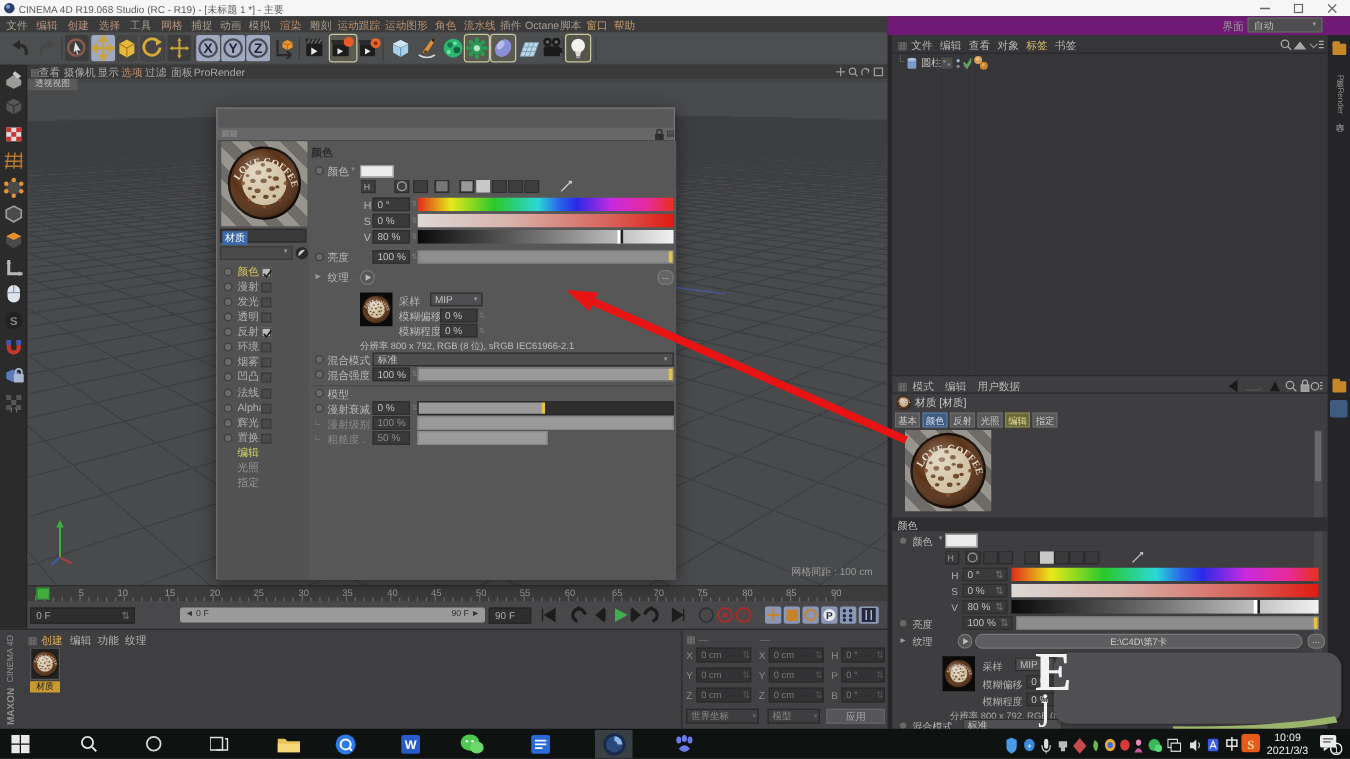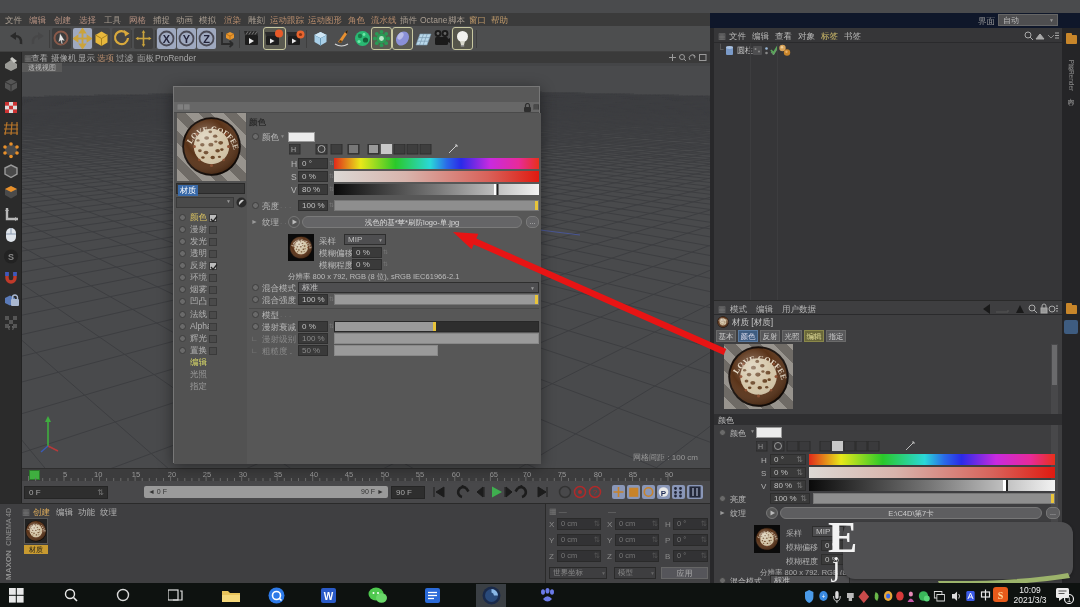--- a/index.html
+++ b/index.html
@@ -26,21 +26,21 @@
 #timeline{left:22px;top:468px;width:688px;height:13px;background:#3c3c3d;color:#999;font-size:7.5px;border-top:1px solid #2e2e2e}
 #playrow{left:22px;top:481px;width:688px;height:22px;background:#48484a}
 .dbox{position:absolute;background:#2e2e2e;border:1px solid #252525;color:#a8a8a8;font-size:8px;line-height:11px;padding-left:4px}
 
 #matmgr{left:0;top:503px;width:545px;height:80px;background:#3f3f41;border-top:1px solid #2a2a2a}
 
 #coords{left:545px;top:503px;width:165px;height:80px;background:#424244;border-top:1px solid #2a2a2a;border-left:1px solid #2a2a2a}
 .cin{position:absolute;background:#323234;border:1px solid #2a2a2a;color:#777;font-size:7.5px;line-height:10px;padding-left:3px}
 .clab{position:absolute;color:#8a8a8a;font-size:8px}
 
-#righttop{left:710px;top:13px;width:370px;height:15px;background:#0f172a}
+#righttop{left:710px;top:13px;width:370px;height:15px;background:#701a75}
 #objmgr{left:714px;top:28px;width:348px;height:272px;background:#363638}
 #attrmgr{left:714px;top:300px;width:348px;height:283px;background:#3e3e40;border-top:1px solid #2a2a2a}
 #rightedge{left:1062px;top:28px;width:18px;height:555px;background:#252527}
 .pmenu{color:#b5b5b5;font-size:8.5px}
 
 #dialog{left:173px;top:86px;width:367px;height:377px;background:#595959;box-shadow:0 3px 14px rgba(0,0,0,.45);border:1px solid #777}
 #dtitle{position:absolute;left:0;top:0;width:100%;height:15px;background:#fbfbfb;color:#333;font-size:9px}
 #dtool{position:absolute;left:0;top:15px;width:100%;height:11px;background:#676767;border-bottom:1px solid #4a4a4a}
 #dleft{position:absolute;left:0;top:26px;width:73px;height:351px;background:#525252}
 #dcontent{position:absolute;left:73px;top:26px;width:294px;height:351px;background:#575757}
@@ -50,20 +50,36 @@
 .vbox{position:absolute;background:#3a3a3a;border:1px solid #2e2e2e;color:#c0c0c0;font-size:8px;line-height:10px;padding-left:3px}
 .rowlab{position:absolute;color:#b8b8b8;font-size:8.5px}
 .rad2{position:absolute;width:7px;height:7px;border-radius:50%;border:1px solid #3e3e3e;background:#6a6a6a}
 
 #taskbar{left:0;top:583px;width:1080px;height:24px;background:#0e1210;color:#eee}
 
 .stripes{background:repeating-linear-gradient(45deg,#98948e 0 9px,#6f6b66 9px 18px)}
 </style></head>
 <body>
 <div id="app">
+  <div class="abs" id="titlebar">
+    <svg class="abs" style="left:3px;top:2px" width="9" height="9">
+        <circle cx="4.5" cy="4.5" r="4.2" fill="#2a3f6e"></circle>
+        <circle cx="3.4" cy="3.4" r="1.6" fill="#7ea0d8"></circle>
+      </svg>
+    <span class="tx" style="left:15px;top:1.5px">CINEMA 4D R19.068 Studio (RC - R19) - [未标题 1 *] - 主要</span>
+    <svg class="abs" style="left:1008px;top:6px" width="8" height="2">
+        <rect width="8" height="1.4" fill="#666"></rect>
+      </svg>
+    <svg class="abs" style="left:1035px;top:3px" width="8" height="8">
+        <rect x="0.5" y="0.5" width="6.5" height="6.5" fill="none" stroke="#666"></rect>
+      </svg>
+    <svg class="abs" style="left:1062px;top:3px" width="8" height="8">
+        <path d="M0.5 0.5 L7 7 M7 0.5 L0.5 7" stroke="#666" stroke-width="1.1"></path>
+      </svg>
+  </div>
   <div class="abs" id="menubar">
     <span class="tx" style="left:5px;top:2px">文件</span>
     <span class="tx" style="left:29px;top:2px;color:#b49080">编辑</span>
     <span class="tx" style="left:54px;top:2px;color:#b49080">创建</span>
     <span class="tx" style="left:79px;top:2px;color:#b49080">选择</span>
     <span class="tx" style="left:104px;top:2px">工具</span>
     <span class="tx" style="left:129px;top:2px;color:#b49080">网格</span>
     <span class="tx" style="left:153px;top:2px">捕捉</span>
     <span class="tx" style="left:176px;top:2px">动画</span>
     <span class="tx" style="left:199px;top:2px">模拟</span>
@@ -835,21 +851,20 @@
     <div class="abs" style="left:160px;top:113px;width:205px;height:11px;background:#8e8e8e;border:1px solid #777">
         <div style="position:absolute;right:0;top:0;width:3px;height:9px;background:#e8c43a"></div>
       </div>
     <span class="tx" style="left:77px;top:131px;color:#999;font-size:7px">►</span>
     <span class="rowlab" style="left:88px;top:130px">纹理</span>
       <span class="tx" style="left:106px;top:130px;color:#777;font-size:8px">. . .</span>
     <svg class="abs" style="left:114px;top:129px" width="12" height="12">
         <circle cx="6" cy="6" r="5.5" fill="#555" stroke="#777"></circle>
         <path d="M4.5 3.5 L9 6 L4.5 8.5 Z" fill="#bbb"></path>
       </svg>
-    <div class="abs" style="left:128px;top:129px;width:220px;height:12px;background:#656567;border:1px solid #7a7a7a;border-radius:6px;color:#d8d8d8;font-size:7.5px;line-height:11px;text-align:center">浅色的基*苹*刷防logo-单.jpg</div>
     <div class="abs" style="left:352px;top:129px;width:13px;height:12px;background:#656567;border:1px solid #7a7a7a;border-radius:5px;color:#ccc;font-size:7px;line-height:10px;text-align:center">...</div>
     <div class="abs" style="left:114px;top:147px;width:26px;height:27px;background:#0a0a0a"><svg width="26" height="27">
           <use href="#coffee" x="1" y="1.5" width="24" height="24"></use>
         </svg></div>
     <span class="rowlab" style="left:145px;top:149px">采样</span>
     <div class="vbox" style="left:170px;top:147px;width:42px;height:11px;background:#4e4e50">MIP<span style="float:right;margin-right:2px;color:#999;font-size:5px">▼</span></div>
     <span class="rowlab" style="left:145px;top:161px">模糊偏移</span>
     <div class="vbox" style="left:178px;top:160px;width:30px;height:11px">0 %</div>
       <span class="tx" style="left:209px;top:161px;color:#777;font-size:6px">⇅</span>
     <span class="rowlab" style="left:145px;top:173px">模糊程度</span>

